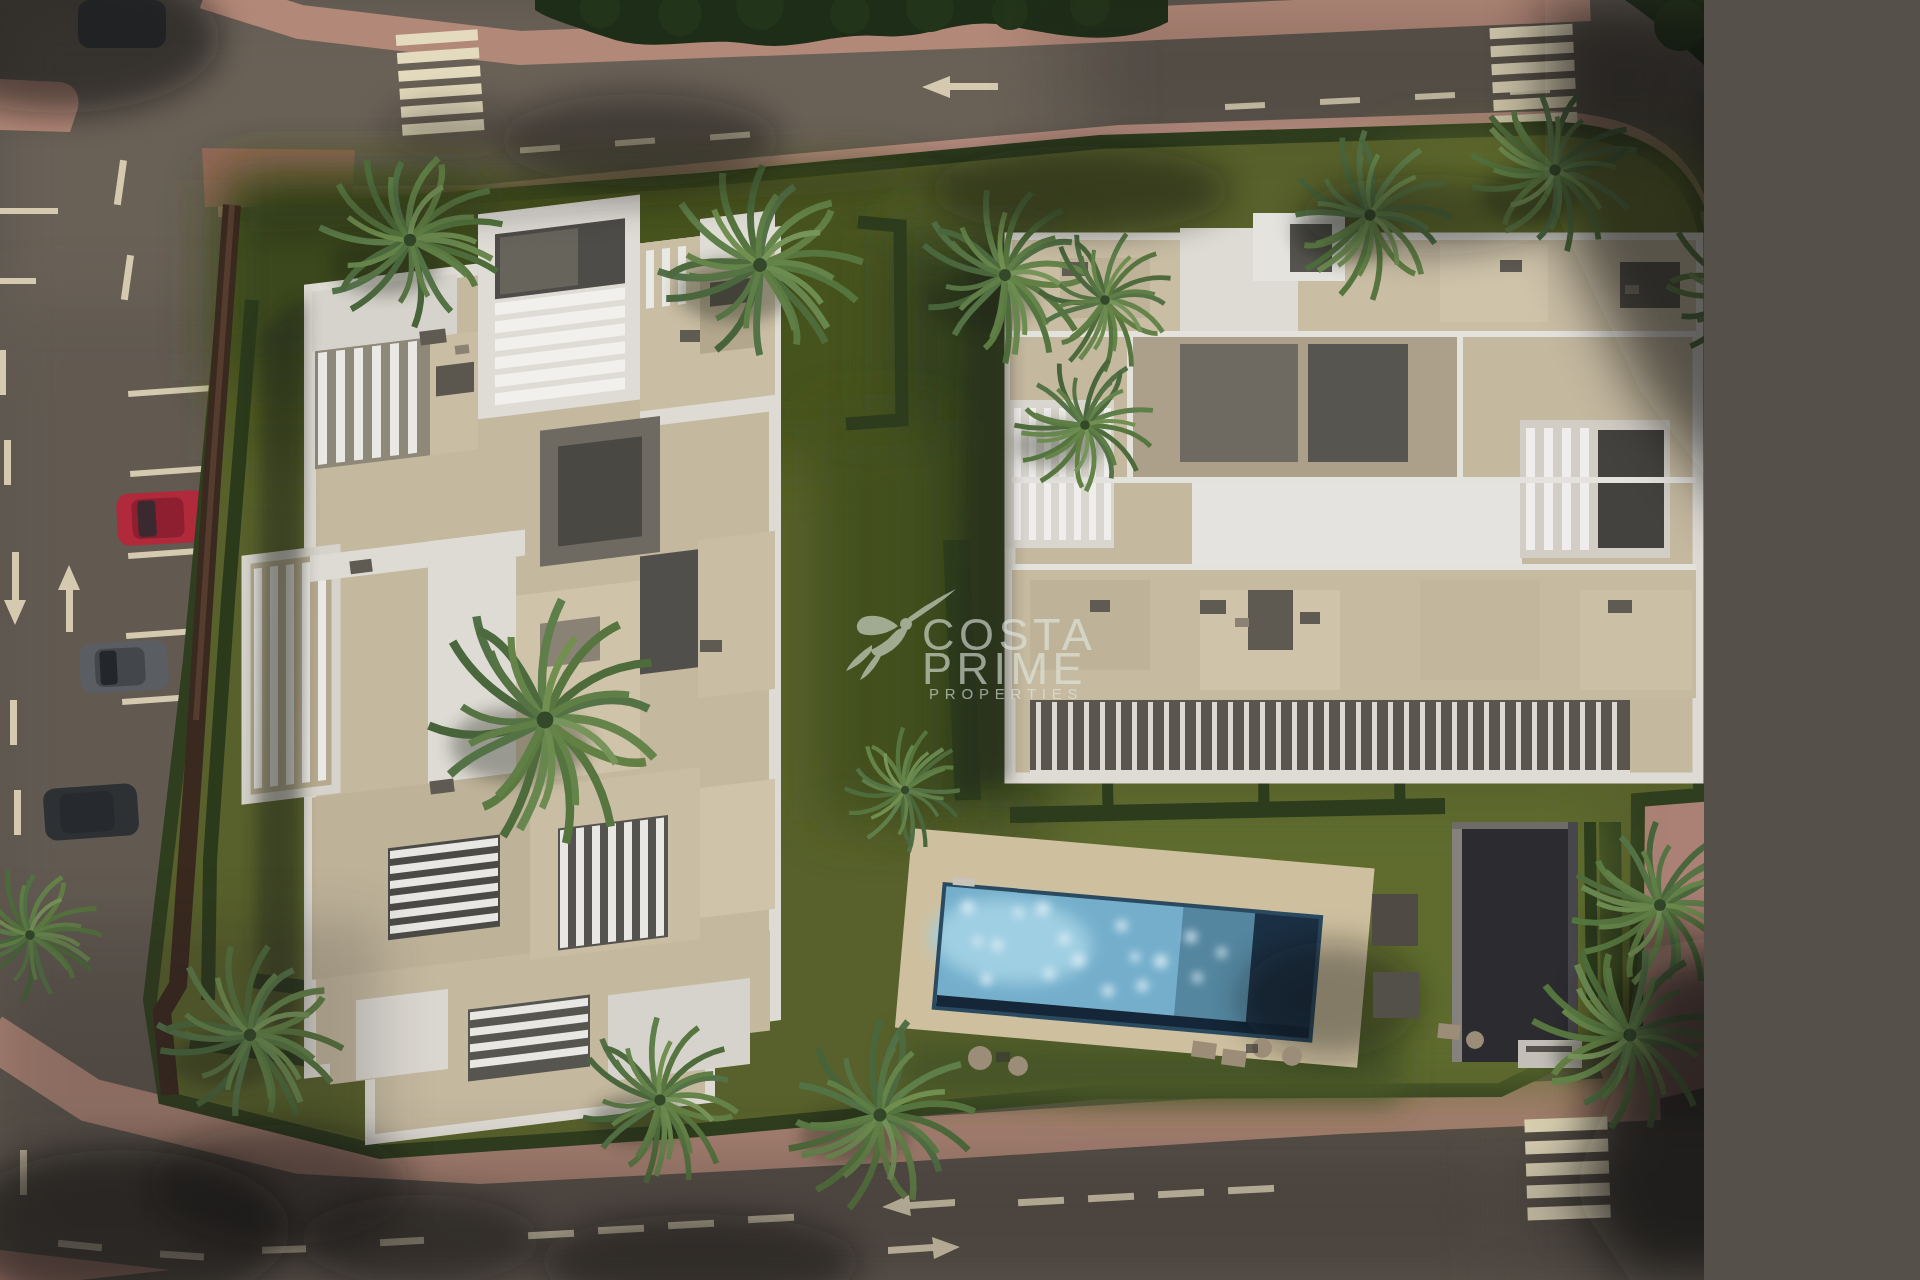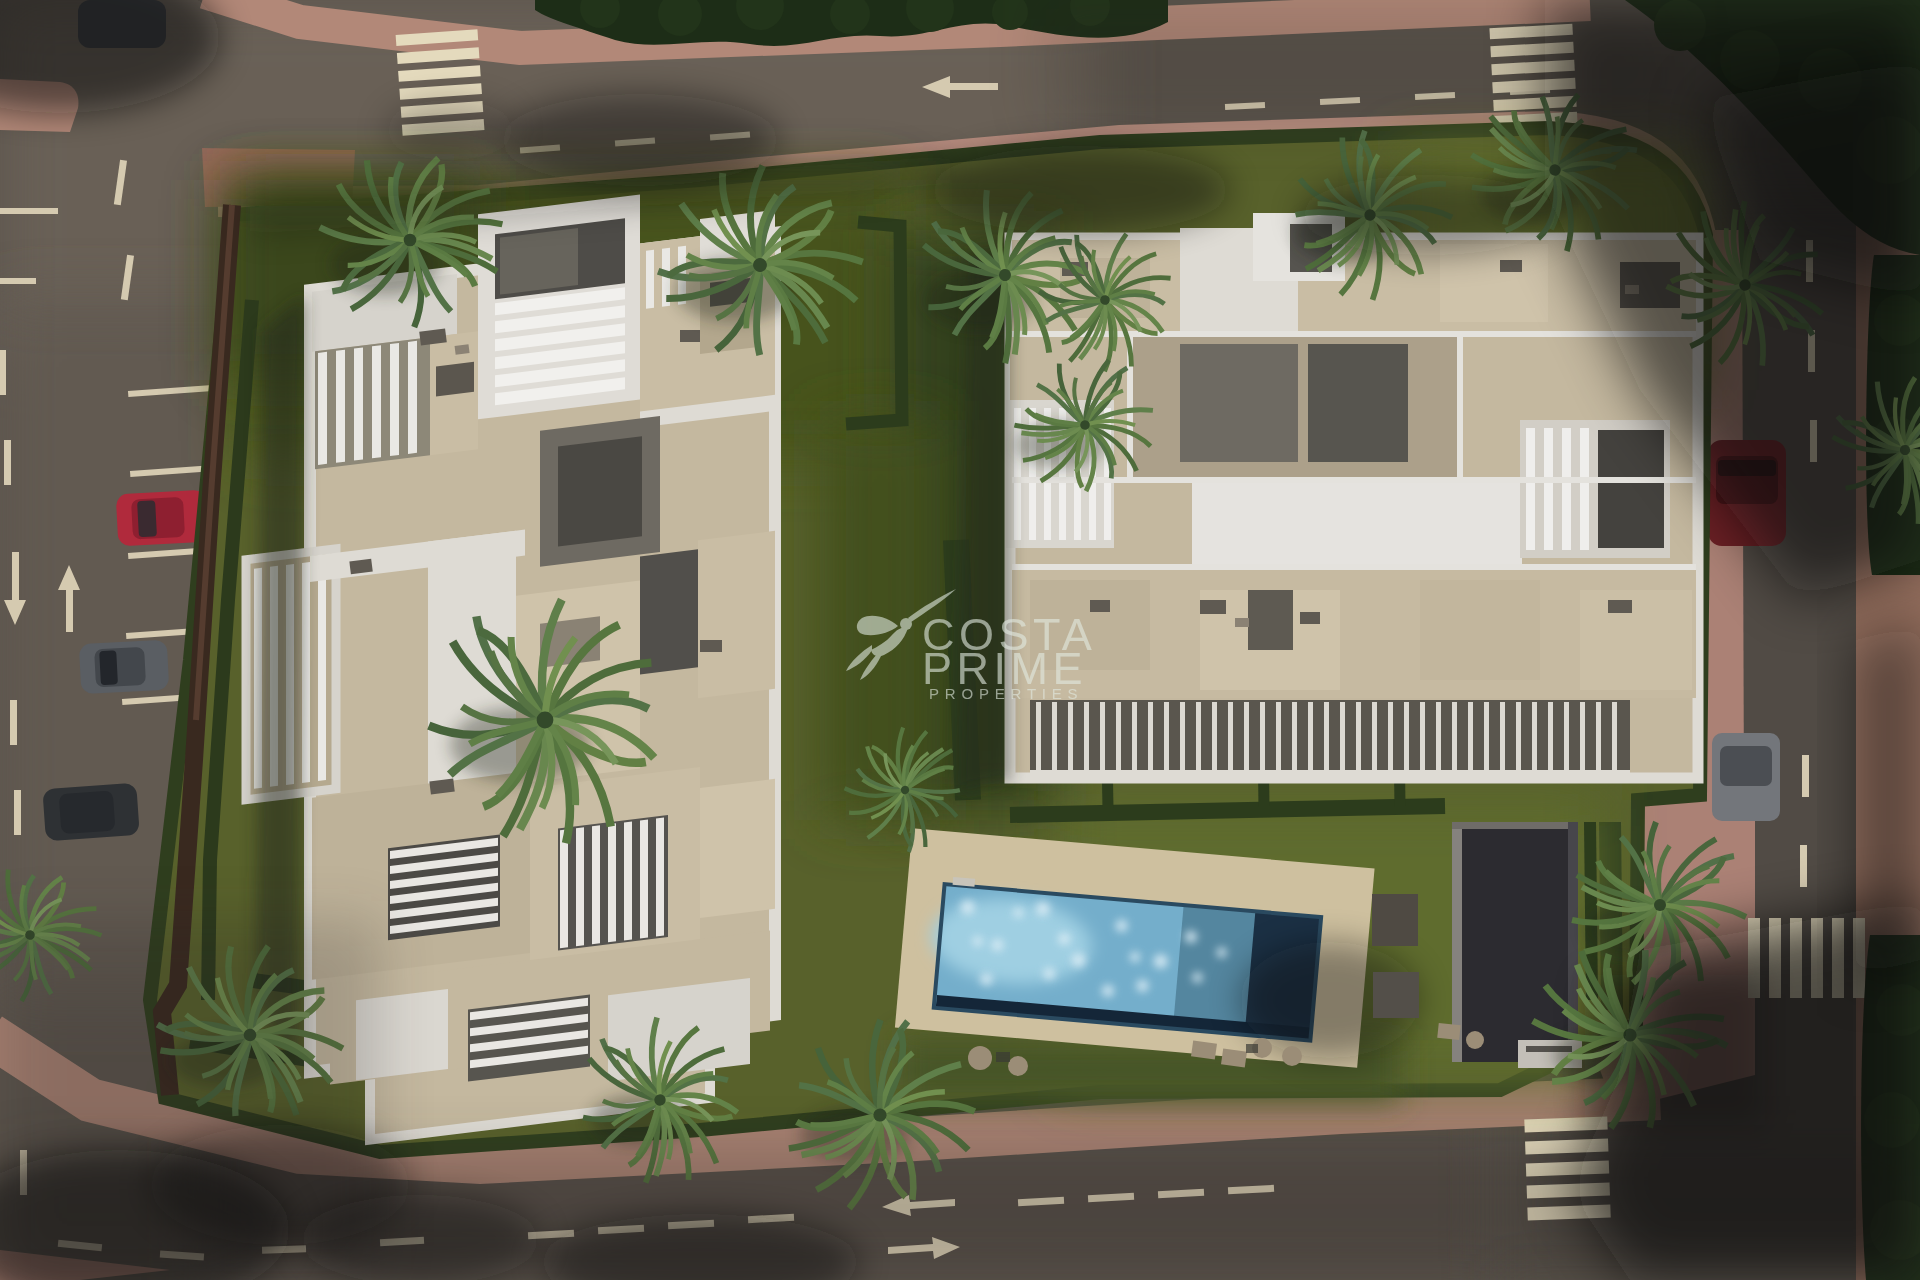--- a/index.html
+++ b/index.html
@@ -1,16 +1,16 @@
 <!DOCTYPE html>
 <html><head>
 <meta charset="utf-8">
 <style>
 html,body{margin:0;padding:0;background:#55504a;}
-#stage{position:relative;width:1920px;height:1280px;overflow:hidden;font-family:"Liberation Sans",sans-serif;}
+#stage{position:relative;width:1704px;height:1280px;overflow:hidden;font-family:"Liberation Sans",sans-serif;}
 </style>
 </head>
 <body>
 <div id="stage">
 <svg width="1920" height="1280" viewBox="0 0 1920 1280" xmlns="http://www.w3.org/2000/svg">
 <defs>
 <filter id="b4" x="-50%" y="-50%" width="200%" height="200%">
           <feGaussianBlur stdDeviation="4"></feGaussianBlur>
         </filter>
 <filter id="b8" x="-50%" y="-50%" width="200%" height="200%">

